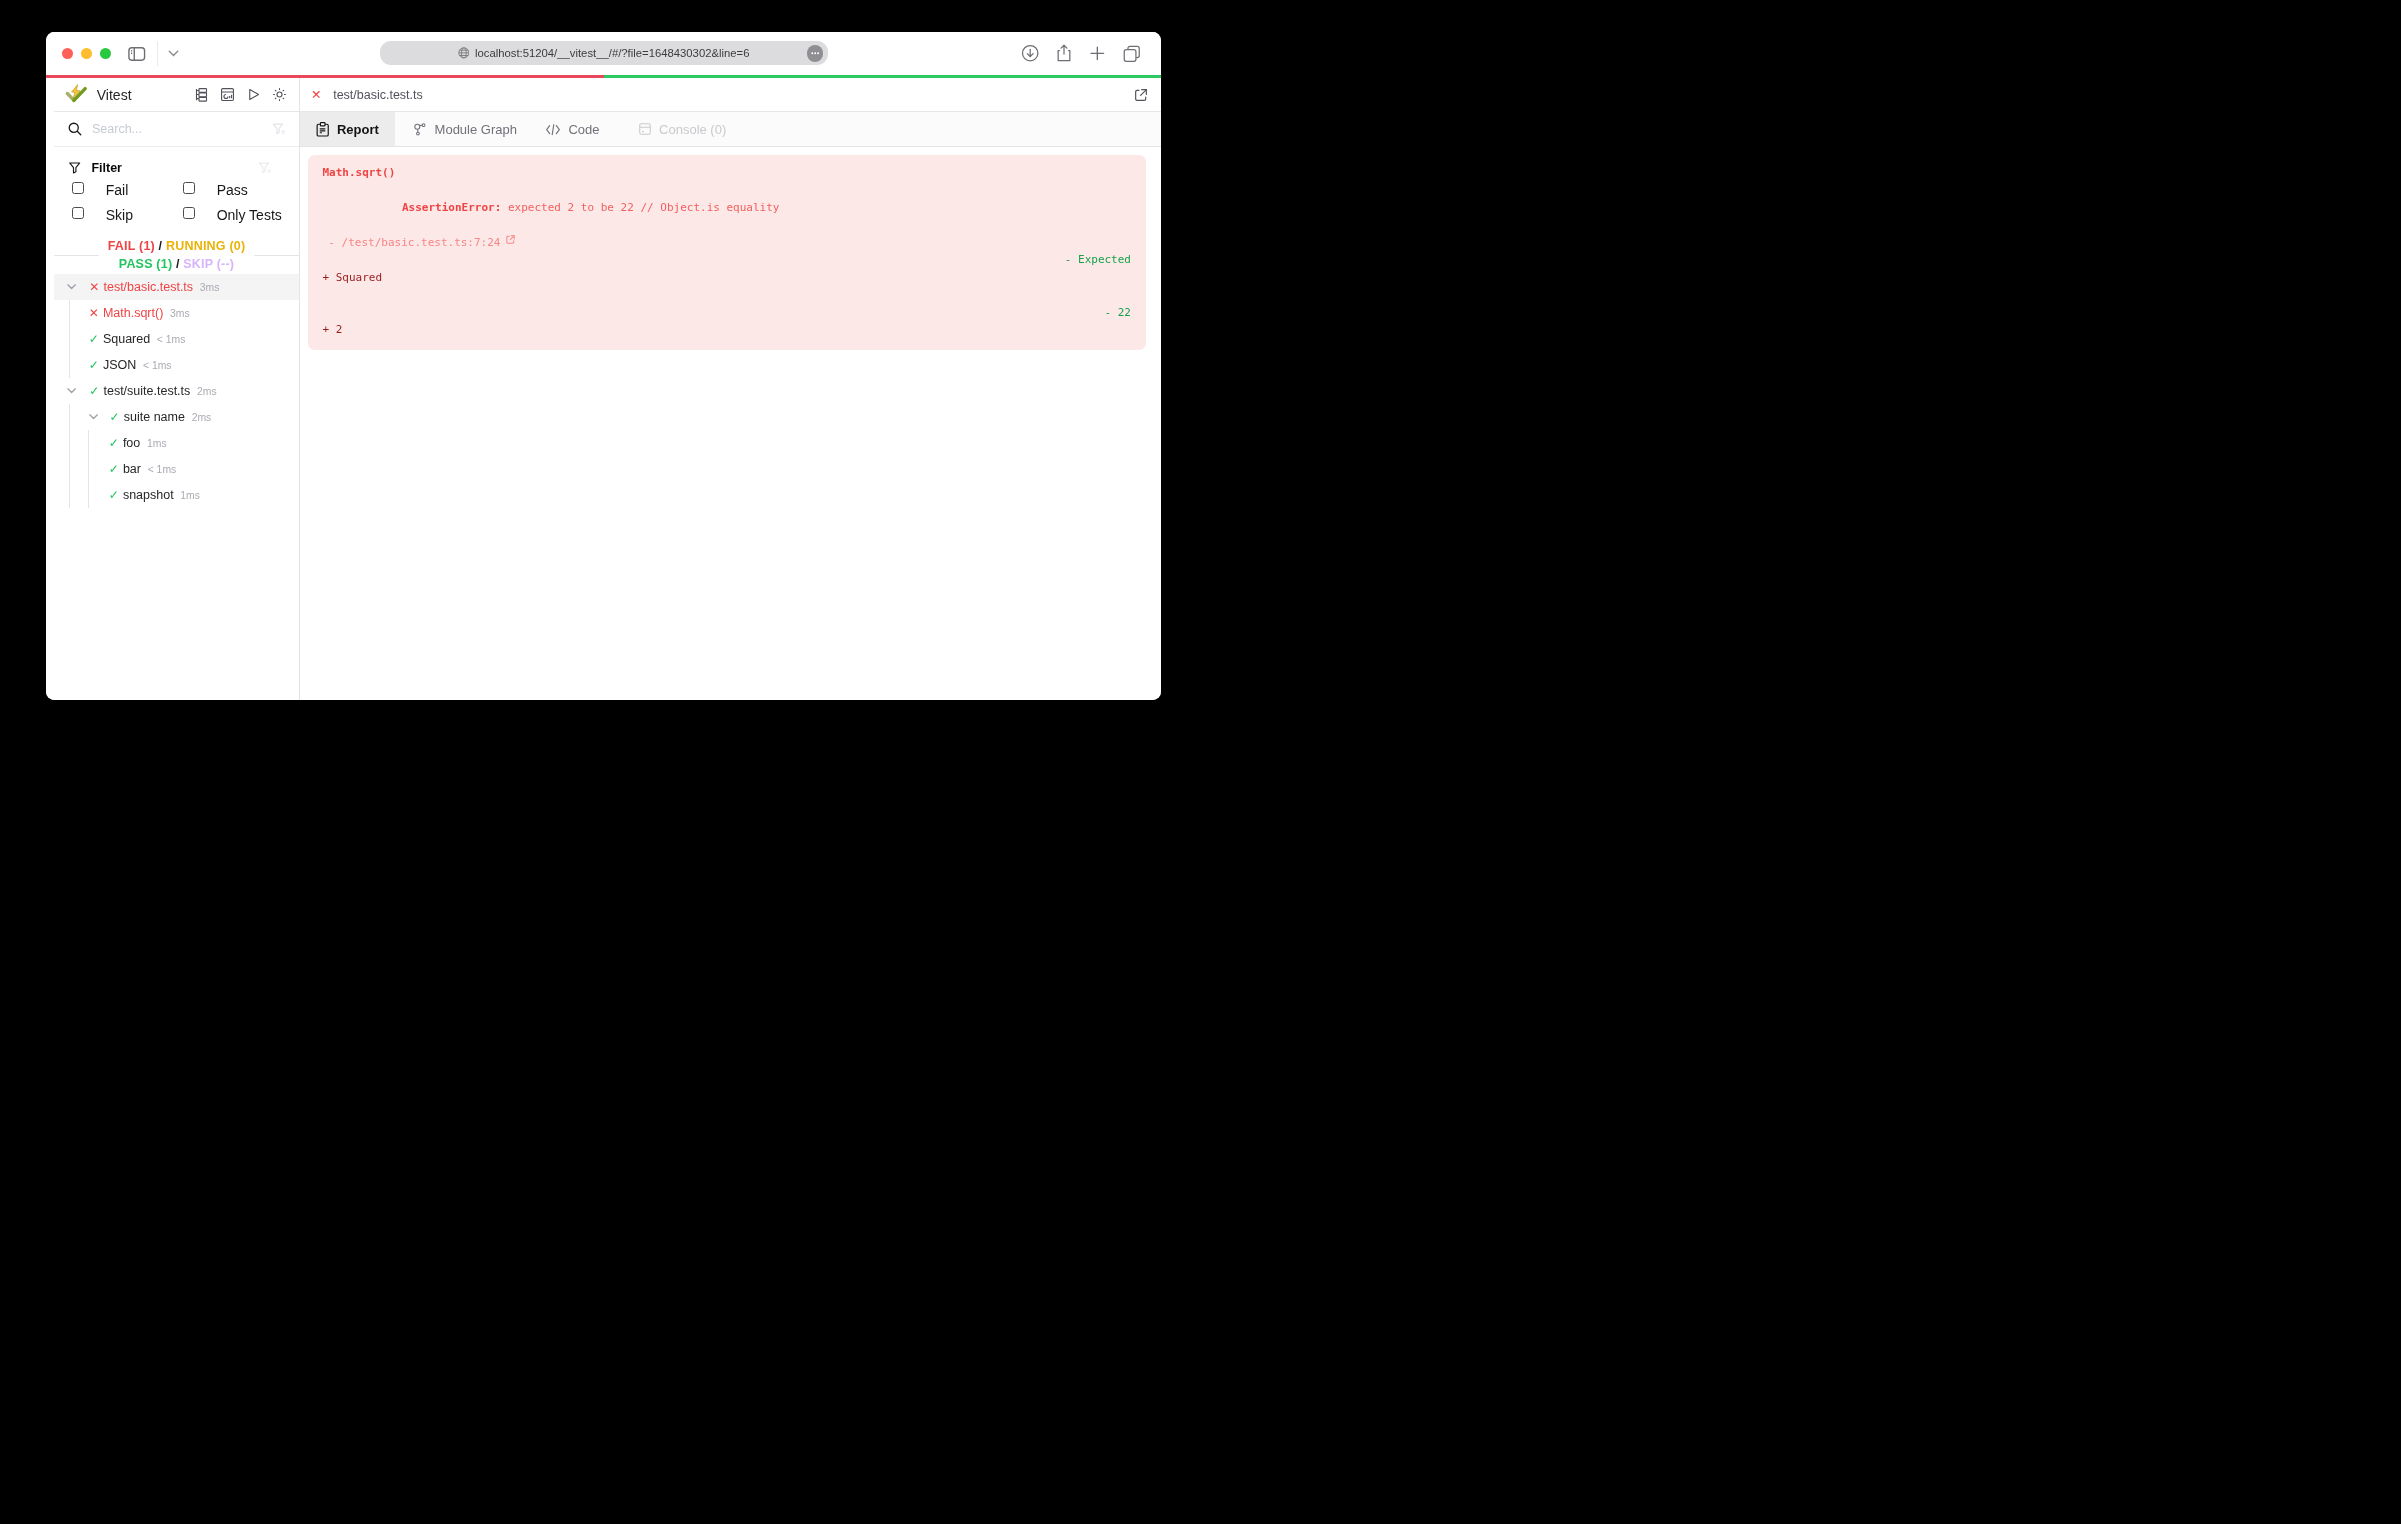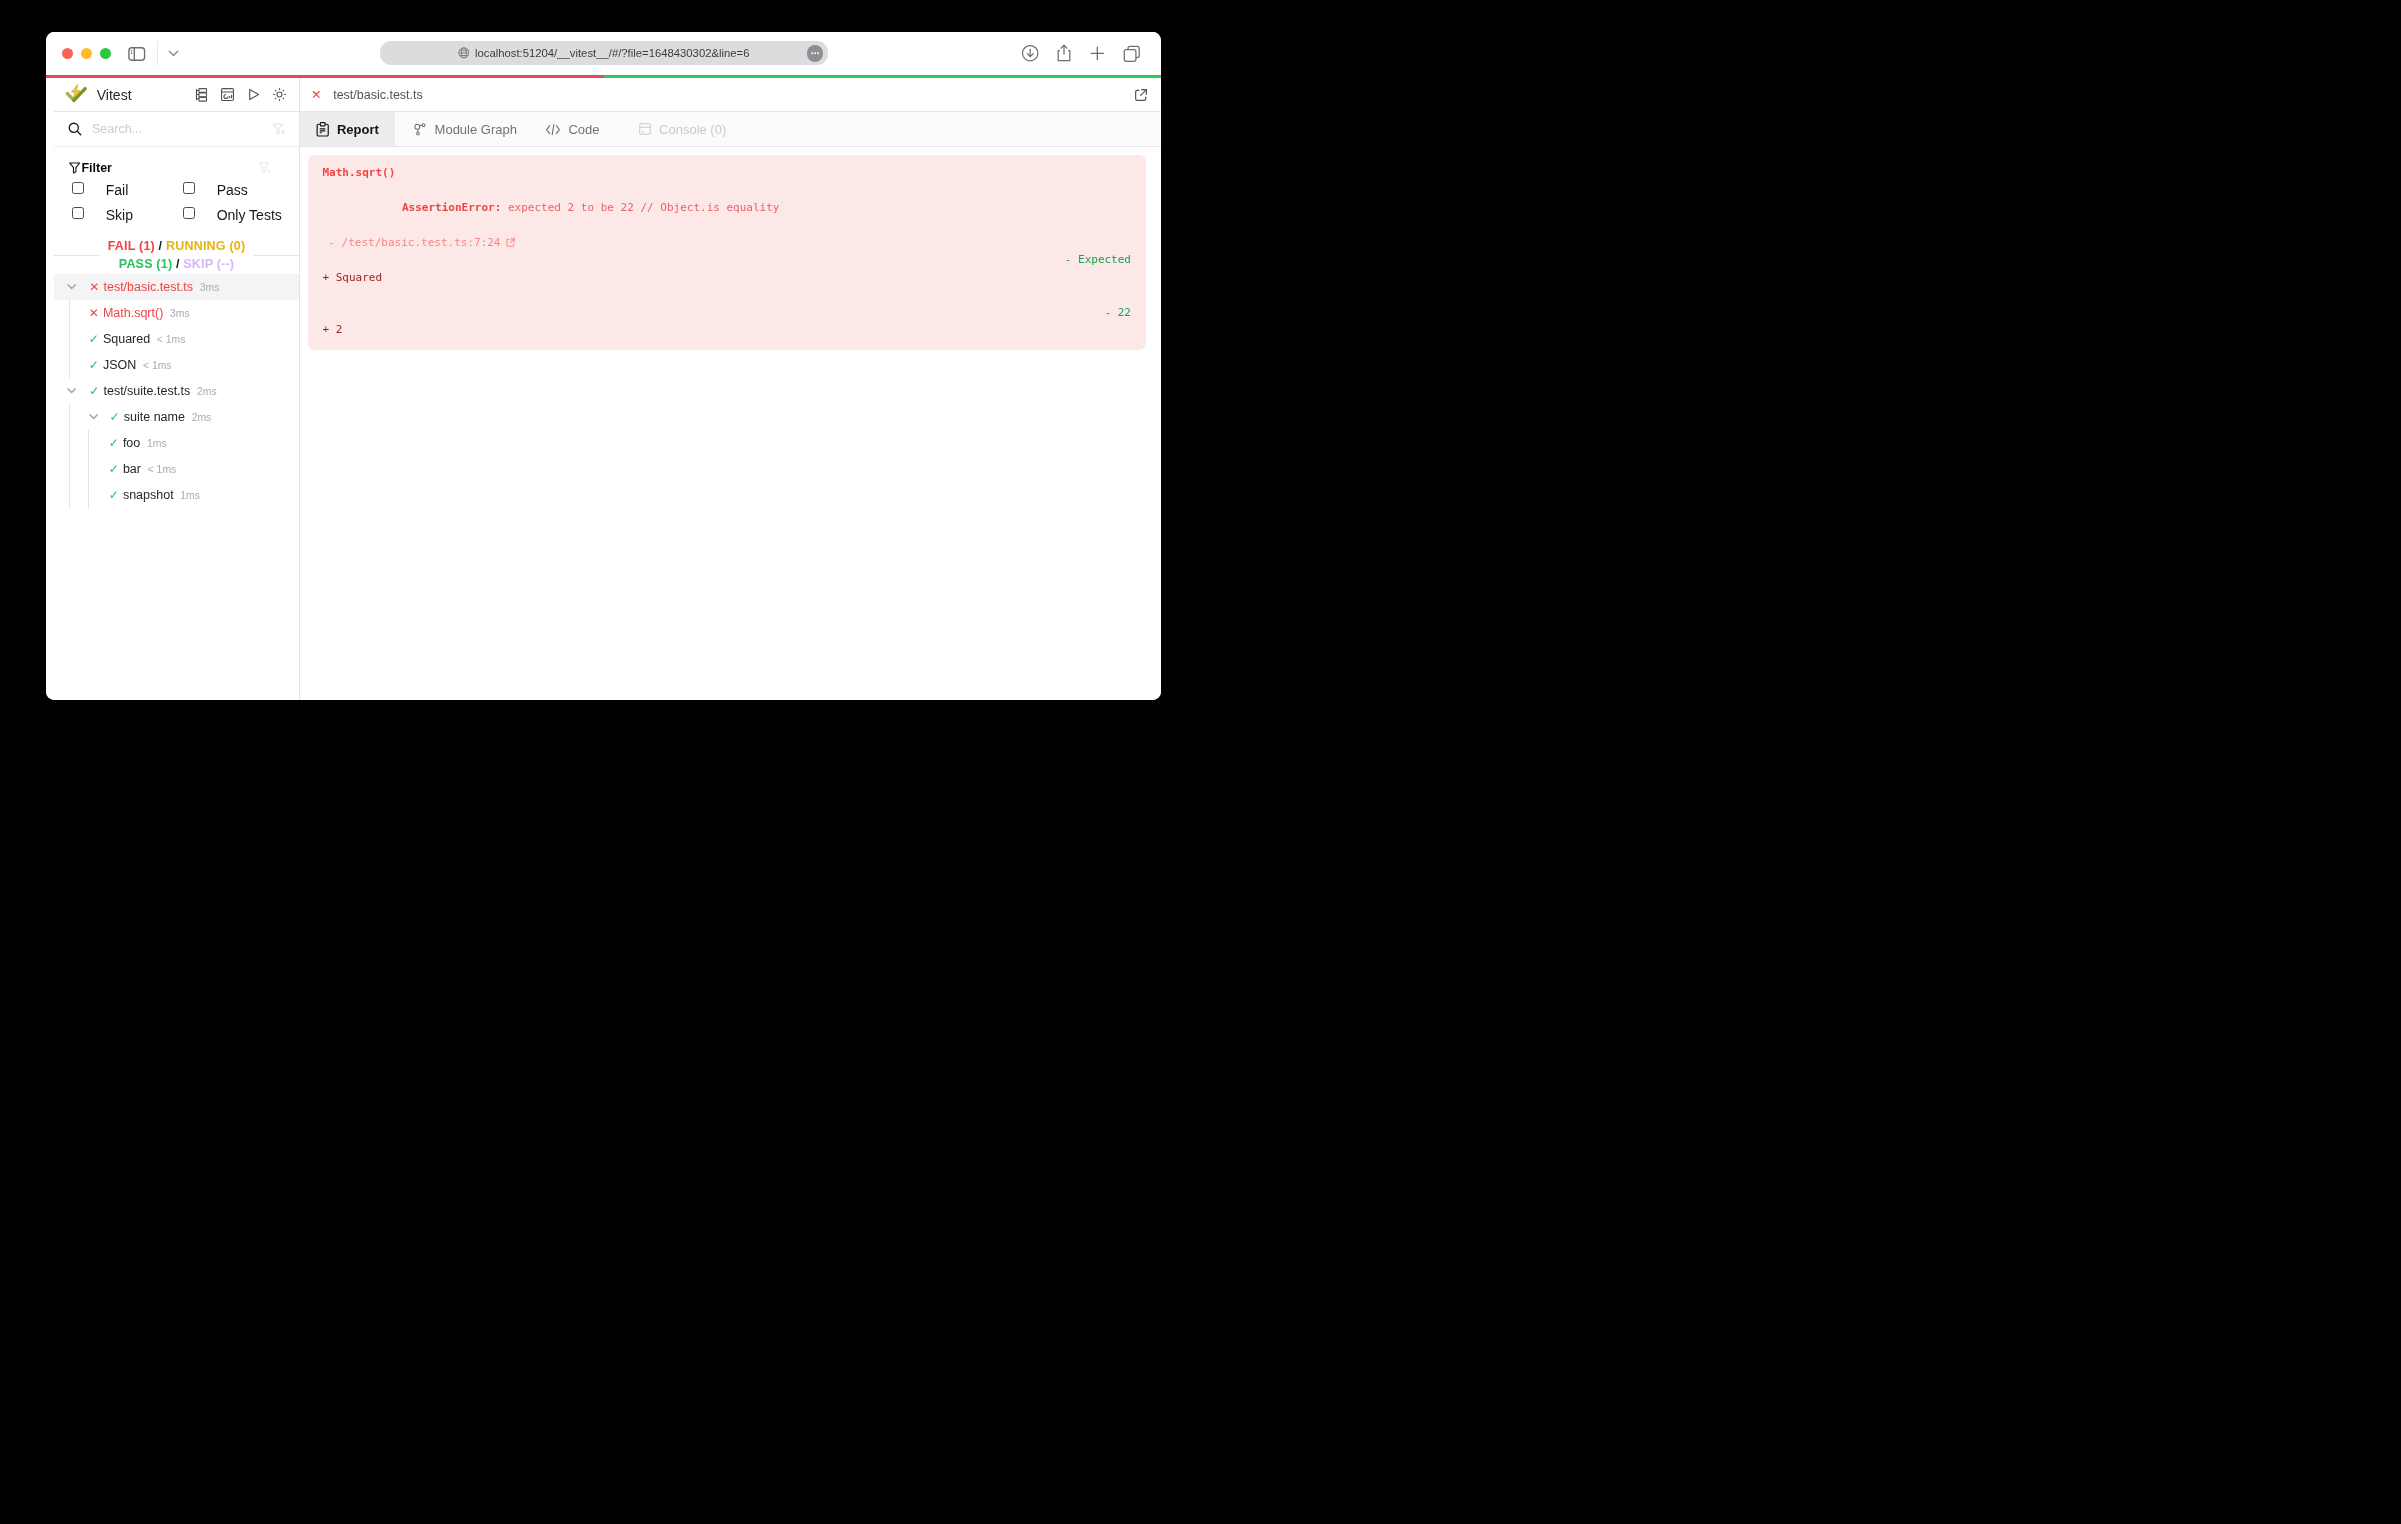--- a/index.html
+++ b/index.html
@@ -36,21 +36,21 @@
   .sb-header { height:34px; display:flex; align-items:center; padding-left:11px; border-bottom:0.8px solid #e7e7ea; }
   .sb-title { margin-left:9.2px; font-size:14px; font-weight:500; color:#27272a; }
   .sb-tools { margin-left:auto; padding-right:11.7px; display:flex; gap:11px; color:#52525b; }
   .icon-btn { display:flex; align-items:center; }
 
   .search-row { height:35px; display:flex; align-items:center; padding:0 13.4px 0 14px; border-bottom:0.8px solid #ececee; }
   .search-row input { border:none; outline:none; flex:1; margin-left:10px; font-size:12.5px; color:#27272a; font-family:inherit; }
   .search-row input::placeholder { color:#c6cbd3; }
 
   .filter-head { margin-top:9.2px; height:23.4px; display:flex; align-items:center; padding:0 13.4px 0 14px; }
-  .filter-title { font-size:12.5px; font-weight:700; color:#0a0a0b; }
+  .filter-title { margin-left:10px; font-size:12.5px; font-weight:700; color:#0a0a0b; }
   .ml-auto { margin-left:auto; }
   .filter-grid { margin-top:2.5px; display:grid; grid-template-columns:111px auto; padding-left:18.4px; }
   .fopt { height:25px; display:flex; align-items:flex-start; gap:22px; font-size:14px; color:#18181b; }
   .cbox { width:11.3px; height:11.3px; border:1.3px solid #4b4b52; border-radius:2.5px; background:#fff; }
 
   .summary { position:relative; margin-top:4.2px; height:37px; text-align:center; }
   .summary::before { content:""; position:absolute; left:0; right:0; top:18.4px; border-top:0.8px solid #e4e4e7; }
   .summary-inner { position:relative; display:inline-block; background:#fff; padding:0 9.2px;
                    font-size:12.5px; font-weight:700; line-height:18px; letter-spacing:0.2px; }
   .c-fail { color:#ef4444; } .c-run { color:#eab308; } .c-pass { color:#22c55e; } .c-skip { color:#d8b4fe; }
@@ -81,21 +81,21 @@
   .tab.active { background:#ececed; color:#141416; font-weight:600; padding:0 16px; }
   .tab.mg { margin-left:3.3px; }
   .tab.disabled { color:#c9cacd; }
 
   .content { padding:7.5px 15px 0 7.5px; }
   .error-panel { background:#fde8e8; border-radius:6.7px; padding:9.2px 15px 11px;
                  font-family:"DejaVu Sans Mono",monospace; font-size:11px; line-height:17.5px; }
   .e-line { white-space:pre; }
   .e-title { color:#ef4444; font-weight:700; }
   .e-msg { color:#f15f5f; }
-  .e-stack { color:#f78585; display:flex; align-items:center; gap:5px; padding-left:5.8px; }
+  .e-stack { color:#f78585; display:flex; gap:5px; padding-left:5.8px; }
   .d-exp { color:#16a34a;text-align:right; } .d-rec { color:#991b1b; }
   .blank { height:17.5px; }
 </style>
 </head>
 <body>
 
 <div class="window">
 
   <div class="chrome">
     <div class="lights">

